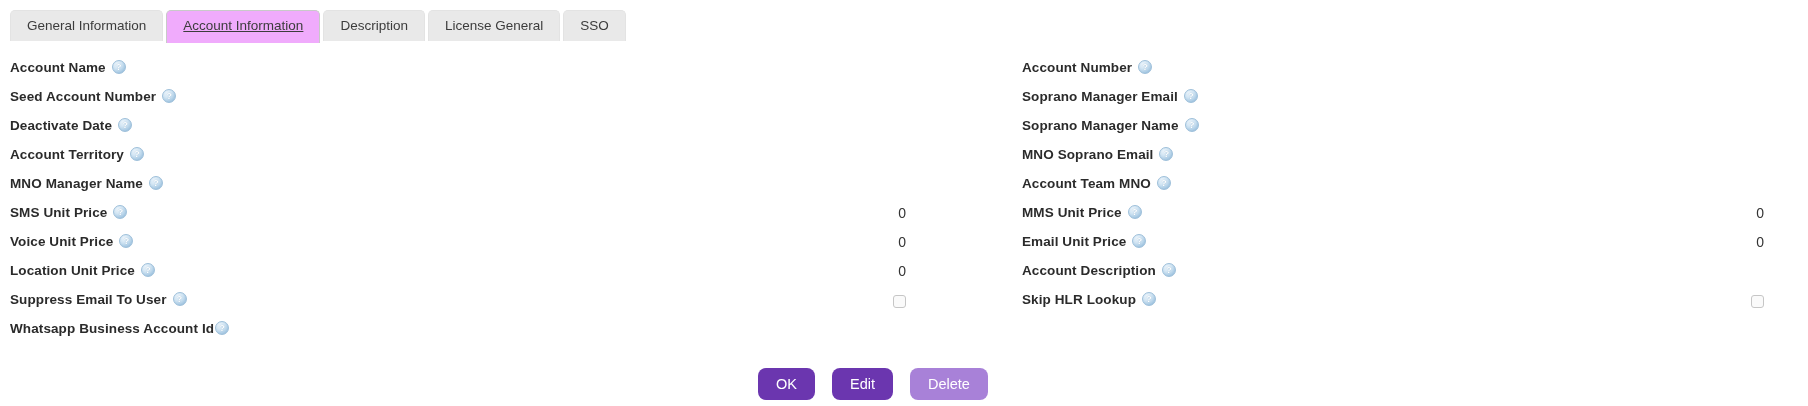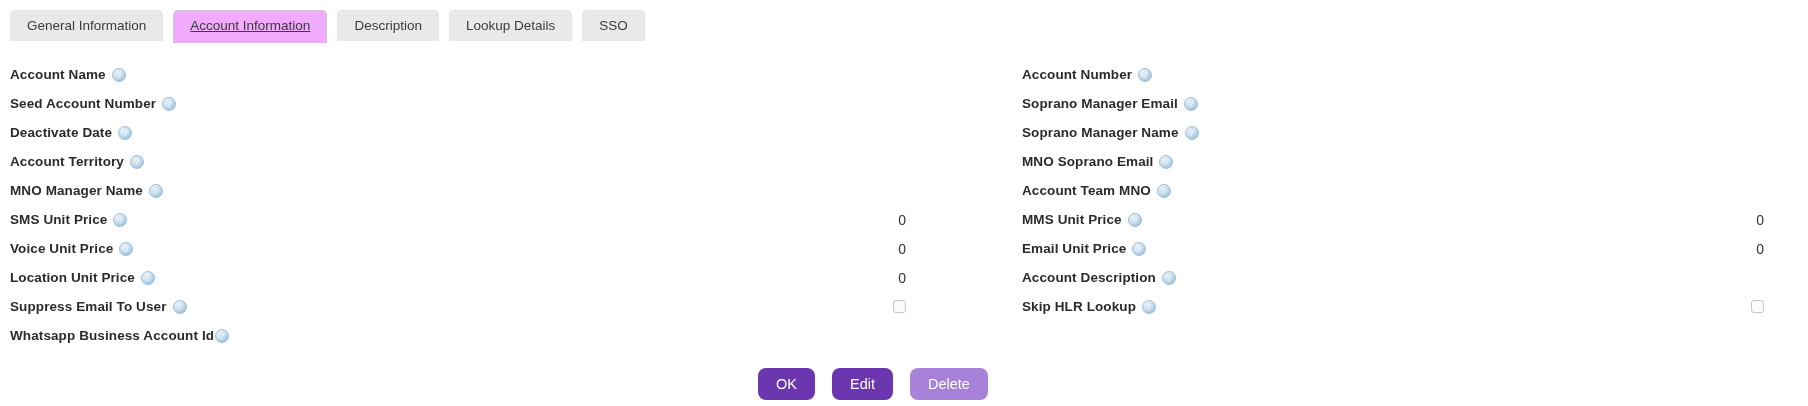--- a/index.html
+++ b/index.html
@@ -2,36 +2,36 @@
 <html><head>
 <meta charset="utf-8">
 <style>
   html,body{margin:0;padding:0;background:#fff;}
   body{
     width:1808px;height:406px;overflow:hidden;
     font-family:"Liberation Sans","DejaVu Sans",sans-serif;
     color:#2e2e2e;position:relative;
   }
   
-  .tab-bar{display:flex;gap:10px;padding:10px 0 0 10px;align-items:flex-end;}
+  .tab-bar{display:flex;gap:3px;padding:10px 0 0 10px;align-items:flex-end;}
   .tab{
     background:#e9e9e9;border:1px solid #e3e3e3;border-bottom:none;
     border-radius:5px 5px 0 0;padding:7px 16px 8px 16px;
     font-size:13.5px;color:#3c3c3c;cursor:pointer;white-space:nowrap;
   }
   .tab.active{
     background:#f0abfc;border:1px solid #c9c9c9;border-bottom:none;
     padding-bottom:10px;margin-bottom:-2px;position:relative;z-index:2;text-decoration:underline;
   }
   
   .form{display:flex;margin-top:19px;}
   .col{display:flex;flex-direction:column;}
   .col-left{width:912px;}
   .col-right{flex:1;}
-  .row{display:flex;align-items:center;height:29px;}
+  .row{display:flex;height:29px;}
   .col-left .row{padding-left:10px;padding-right:6px;}
   .col-right .row{padding-left:110px;padding-right:44px;}
   .field-label{font-weight:bold;font-size:13.5px;color:#2b2b2b;letter-spacing:.1px;}
   .help{
     display:inline-flex;align-items:center;justify-content:center;
     width:14px;height:14px;border-radius:50%;margin-left:6px;flex:0 0 auto;
     background:radial-gradient(circle at 35% 28%, #eef6fc 0%, #cfe3f2 40%, #a3c6e1 75%, #8fb6d6 100%);
     border:1px solid #9dbfda;box-sizing:border-box;
     color:#fff;font-size:9.5px;font-weight:bold;line-height:1;cursor:pointer;
     text-shadow:0 0 1px #7aa6c8;
@@ -55,21 +55,21 @@
   .btn.dark{background:#6b36af;}
   .btn.light{background:#a881d8;}
 </style>
 </head>
 <body>
 
 <div class="tab-bar" id="tab-bar">
     <div class="tab">General Information</div>
     <div class="tab active">Account Information</div>
     <div class="tab">Description</div>
-    <div class="tab">Lookup Details</div>
+    <div class="tab">License General</div>
     <div class="tab">SSO</div>
   </div>
 
 <div class="form">
   <div class="col col-left" id="col-left">
       <div class="row">
         <span class="field-label">Account Name</span>
         <span class="help">?</span>
       </div>
       <div class="row">

